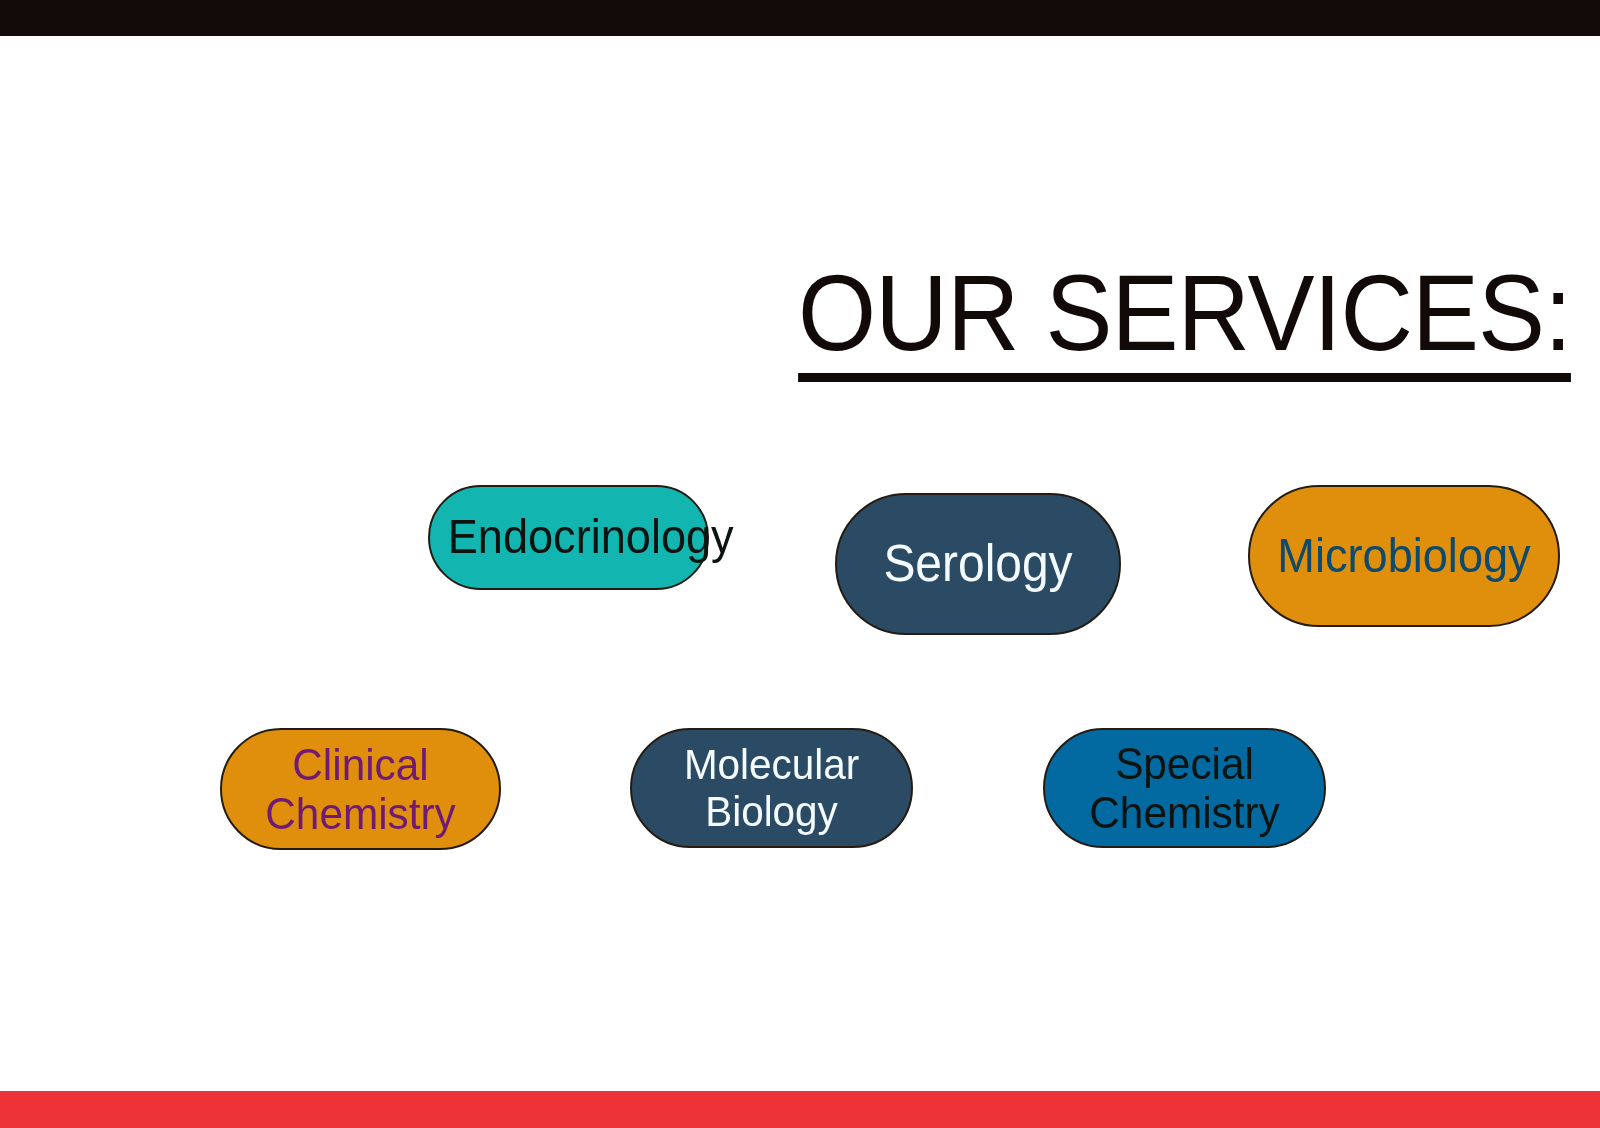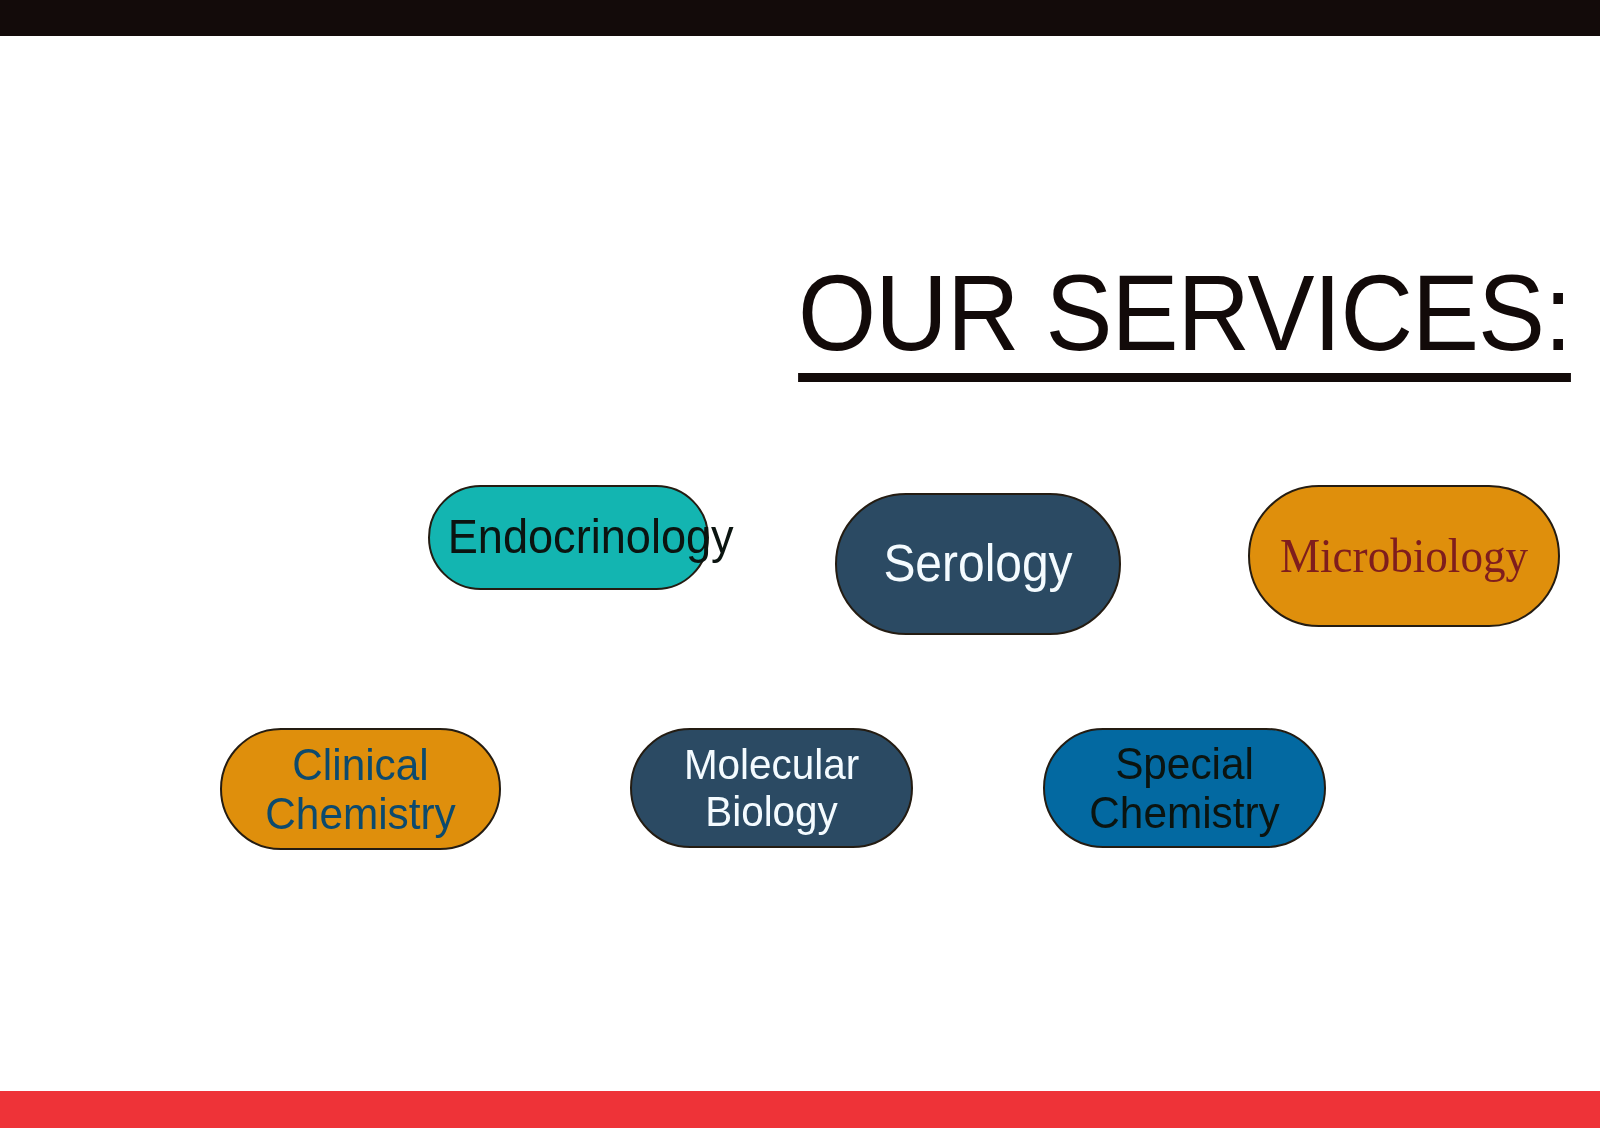--- a/index.html
+++ b/index.html
@@ -101,29 +101,28 @@
     font-size: 48px;
   }
   #pill-serology {
     left: 835px; top: 447px;  width: 286px; height: 142px;
     background: #2b4a63; color: #f4fbff;
     font-size: 51px;
     margin-top: 10px;
   }
   #pill-microbiology {
     left: 1248px; top: 449px; width: 312px; height: 142px;
-    background: #df8f0c; color: #7f1d1d;
+    background: #df8f0c; color: #0c4a6e;
     font-size: 48px;
-    font-family: Liberation Serif, serif;
   }
 
   
   #pill-clinical-chemistry {
     left: 220px; top: 692px;  width: 281px; height: 122px;
-    background: #df8f0c; color: #0c4a6e;
+    background: #df8f0c; color: #701a75;
     font-size: 45px;
   }
   #pill-molecular-biology {
     left: 630px; top: 692px;  width: 283px; height: 120px;
     background: #2b4a63; color: #f4fbff;
     font-size: 43px;
   }
   #pill-special-chemistry {
     left: 1043px; top: 692px; width: 283px; height: 120px;
     background: #0369a1; color: #0b1410;

